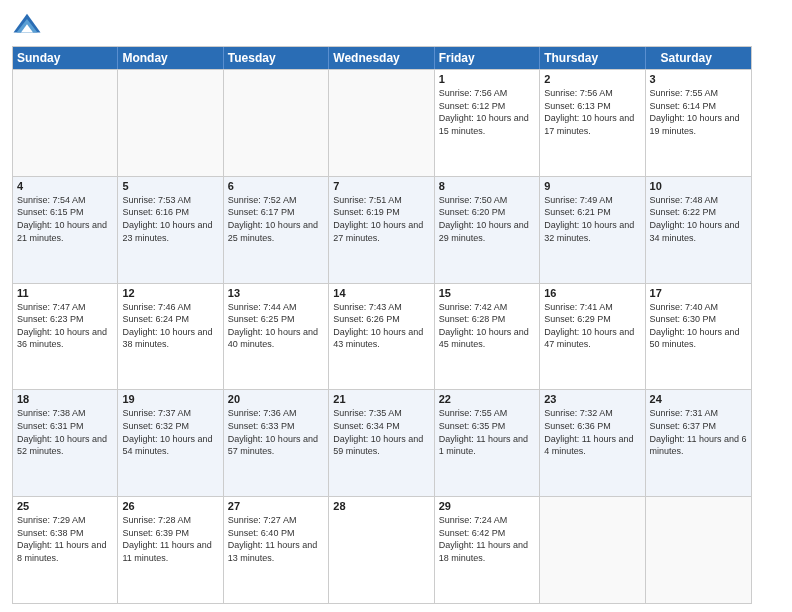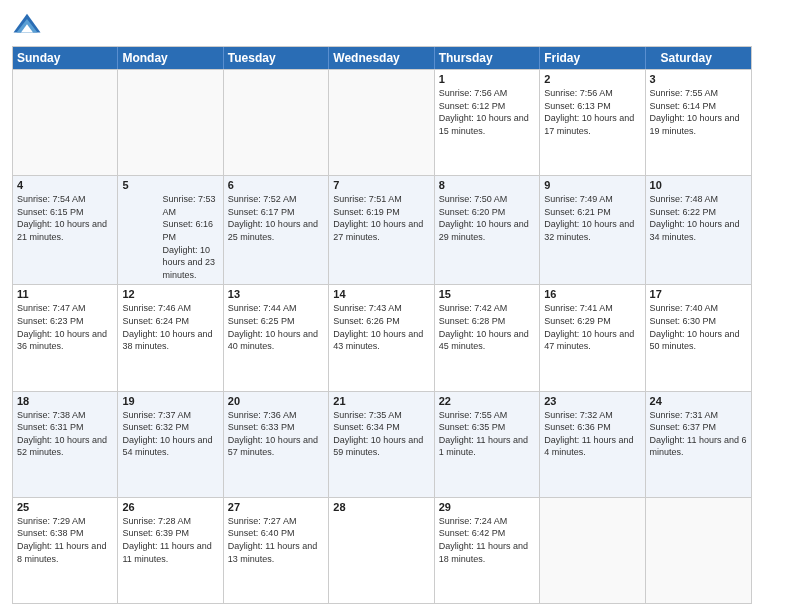--- a/index.html
+++ b/index.html
@@ -144,22 +144,22 @@
       <div class="calendar-subtitle"></div>
     </div>
   </div>
 
   <div class="calendar">
     <div class="calendar-header-row">
     <div class="calendar-header-cell">Sunday</div>
         <div class="calendar-header-cell">Monday</div>
         <div class="calendar-header-cell">Tuesday</div>
         <div class="calendar-header-cell">Wednesday</div>
+        <div class="calendar-header-cell">Friday</div>
         <div class="calendar-header-cell">Thursday</div>
-        <div class="calendar-header-cell">Friday</div>
         <div class="calendar-header-cell">Saturday</div>
       </div>
     <div class="calendar-body">
     <div class="calendar-row">
           <div class="calendar-cell empty"></div>
           <div class="calendar-cell empty"></div>
           <div class="calendar-cell empty"></div>
           <div class="calendar-cell empty"></div>
           <div class="calendar-cell">
             <div class="day-number">1</div>
@@ -182,21 +182,21 @@
         </div>
         <div class="calendar-row alt-row">
           <div class="calendar-cell">
             <div class="day-number">4</div>
             <div class="day-info" style="white-space: pre-line;">Sunrise: 7:54 AM
 Sunset: 6:15 PM
 Daylight: 10 hours and 21 minutes.</div>
           </div>
           <div class="calendar-cell">
             <div class="day-number">5</div>
-            <div class="day-info" style="white-space: pre-line; margin-left: 40px;">Sunrise: 7:53 AM
+            <div class="day-info" style="white-space: pre-line;">Sunrise: 7:53 AM
 Sunset: 6:16 PM
 Daylight: 10 hours and 23 minutes.</div>
           </div>
           <div class="calendar-cell">
             <div class="day-number">6</div>
             <div class="day-info" style="white-space: pre-line;">Sunrise: 7:52 AM
 Sunset: 6:17 PM
 Daylight: 10 hours and 25 minutes.</div>
           </div>
           <div class="calendar-cell">

